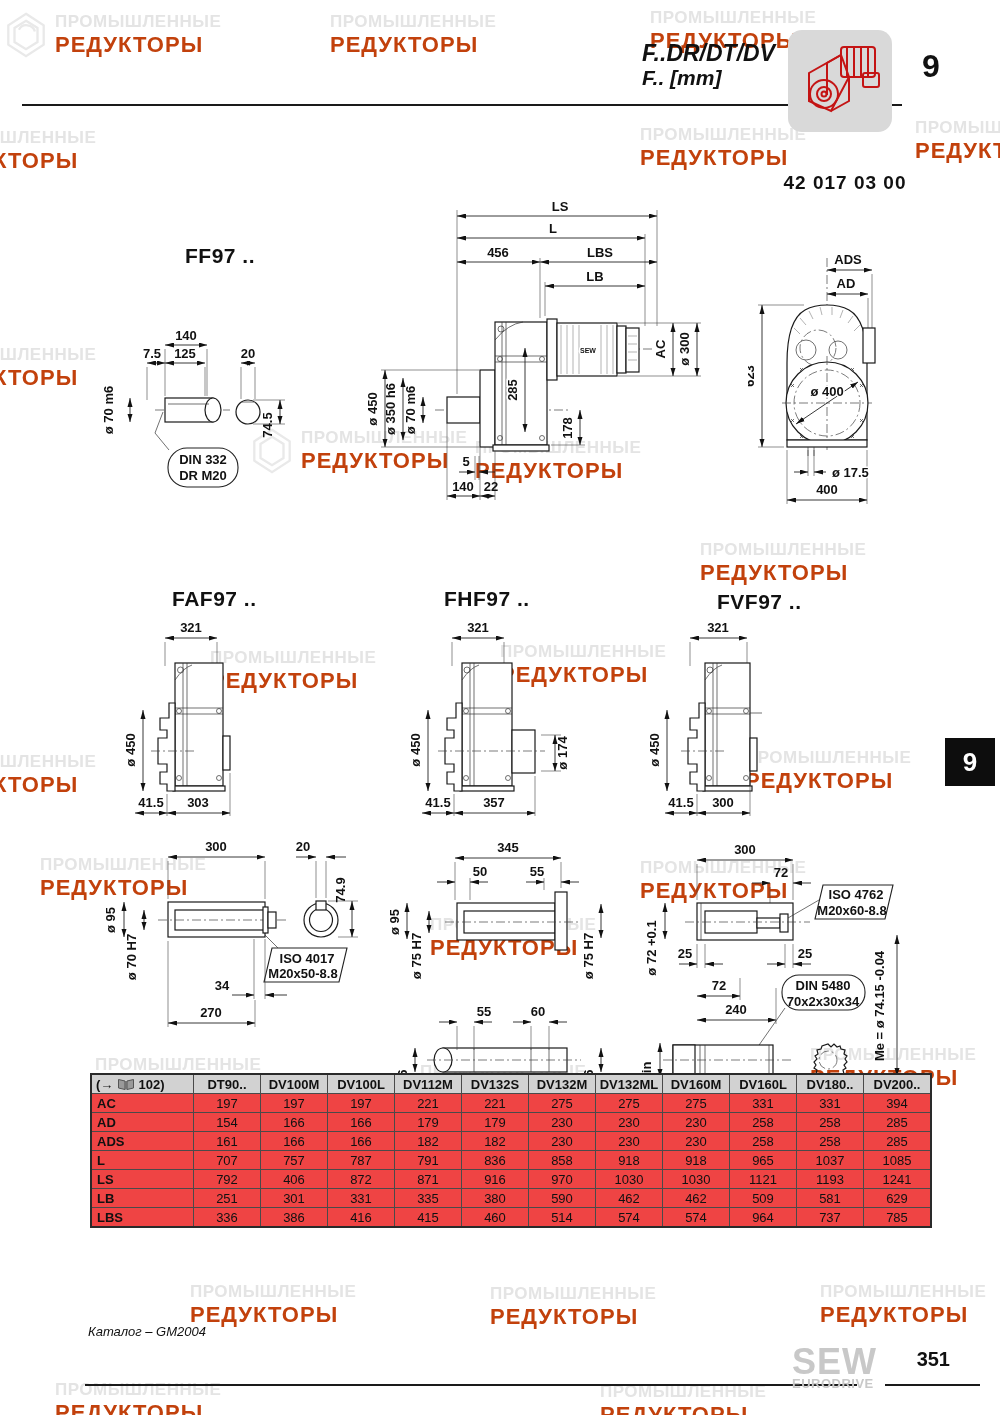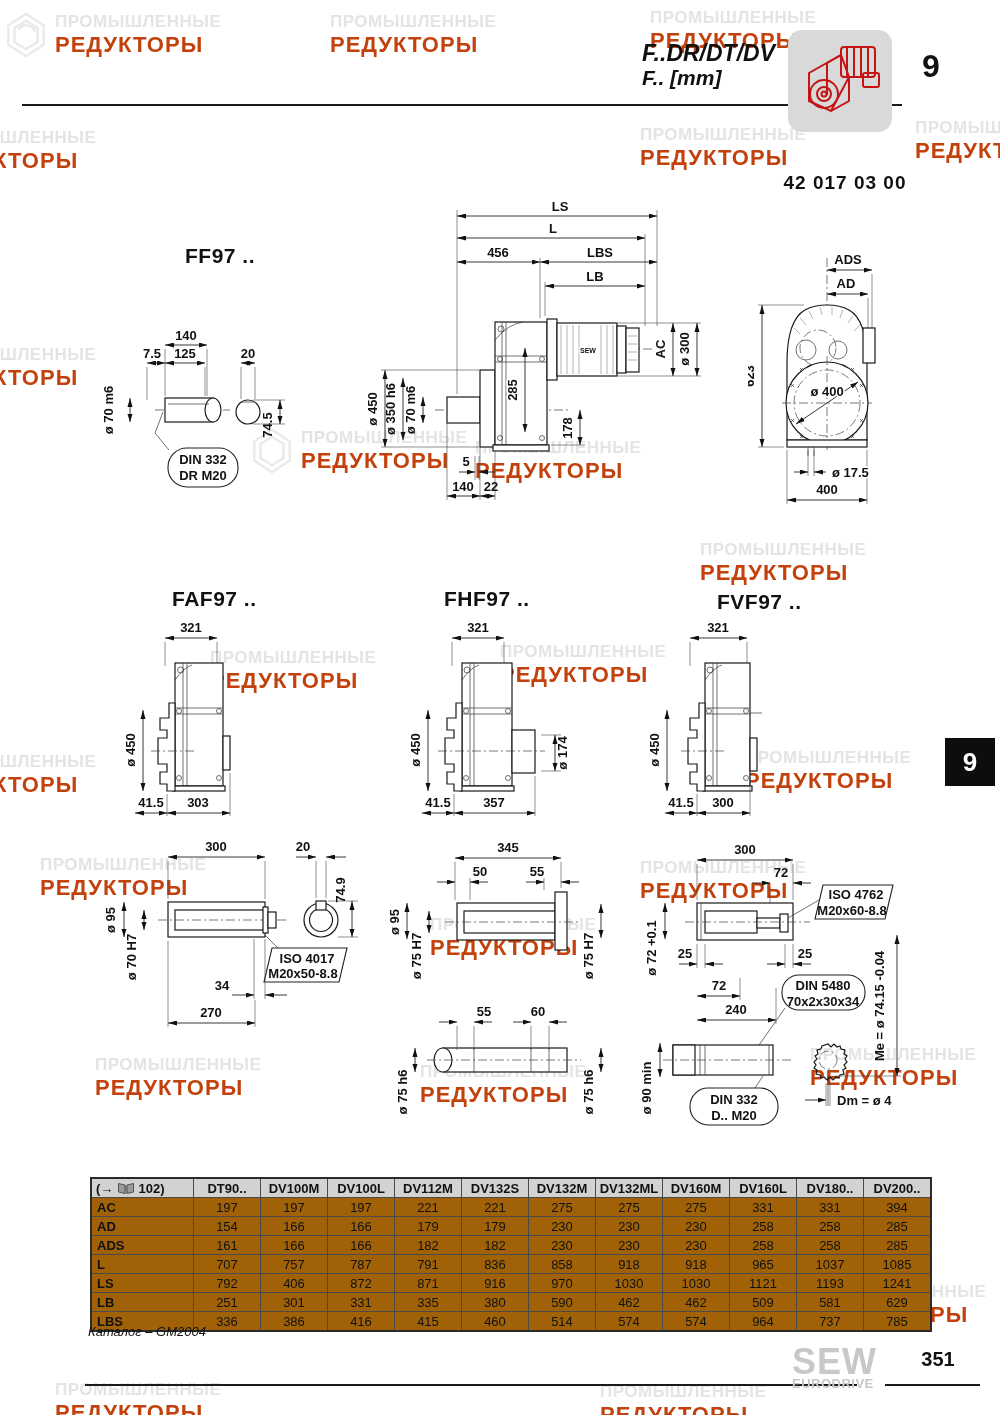--- a/index.html
+++ b/index.html
@@ -34,35 +34,35 @@
   .thin{stroke:#333;stroke-width:.7;fill:none;}
   .rib{stroke:#666;stroke-width:.5;fill:none;}
   .dim{stroke:#222;stroke-width:.9;fill:none;}
   .ext{stroke:#444;stroke-width:.6;fill:none;}
   .cl{stroke:#444;stroke-width:.7;stroke-dasharray:9 3 2 3;fill:none;}
   .bal{fill:#fff;stroke:#222;stroke-width:1.1;}
   
   .side-tab{left:945px;top:738px;width:50px;height:48px;background:#0d0d0d;color:#fff;
             display:flex;align-items:center;justify-content:center;font-size:26px;font-weight:bold;}
   
-  #dimtable{position:absolute;left:90px;top:1177px;border-collapse:collapse;background:#a16207;
+  #dimtable{position:absolute;left:90px;top:1073px;border-collapse:collapse;background:#ef4444;
             font-size:13px;z-index:2;border:2px solid #2a2a2a;}
   #dimtable th,#dimtable td{border:1px solid #4a4a4a;height:18px;padding:0 3px;text-align:center;min-width:60px;}
   #dimtable thead th{background:#d2d2d2;font-weight:bold;}
   #dimtable tbody th{text-align:left;font-weight:bold;padding-left:5px;}
   #dimtable th.ref{width:94px;text-align:left;padding-left:4px;white-space:nowrap;}
   .book-ic{vertical-align:-2px;}
   
   .ft-catalog{left:88px;top:1324px;font-size:13px;font-style:italic;}
   .ft-rule{left:85px;top:1384px;width:772px;height:2px;background:#1a1a1a;}
   .ft-rule2{left:885px;top:1384px;width:95px;height:2px;background:#1a1a1a;}
   .ft-logo{left:792px;top:1346px;line-height:.9;color:#c8c8c8;font-weight:bold;}
   .ft-logo .s1{font-size:36px;letter-spacing:1px;}
   .ft-logo .s2{font-size:13px;letter-spacing:.5px;}
-  .ft-page{left:906px;top:1348px;width:64px;text-align:center;font-size:20px;font-weight:bold;}
+  .ft-page{left:886px;top:1348px;width:64px;text-align:right;font-size:20px;font-weight:bold;}
 </style>
 </head>
 <body>
 
 <div class="wm" style="left:4px;top:12px">
   <svg class="wm-hex" width="44" height="46" viewBox="0 0 24 26">
       <path d="M12 1 22 7.5 V18.5 L12 25 2 18.5 V7.5 Z"></path>
       <path d="M12 5 18.5 9 V17 L12 21 5.5 17 V9 Z"></path>
       <path d="M8 10 C10 6 16 7 17 11"></path>
     </svg>

